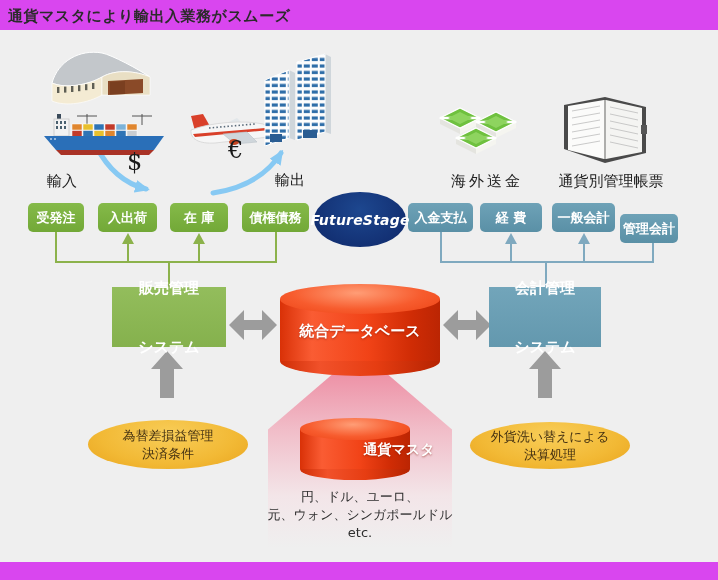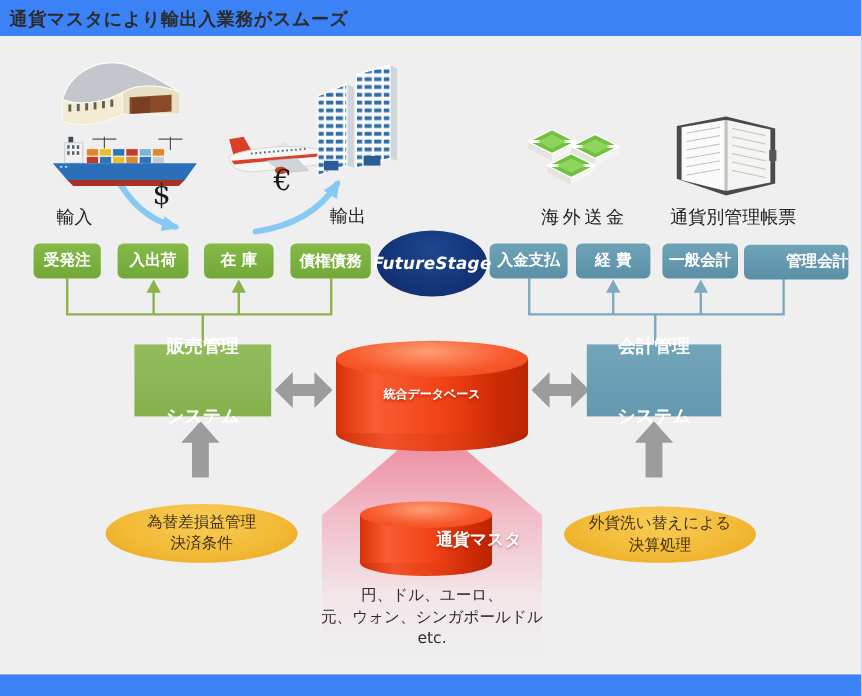--- a/index.html
+++ b/index.html
@@ -1,16 +1,16 @@
 <!DOCTYPE html>
 <html><head>
 <meta charset="utf-8">
 <style>
   html,body{margin:0;padding:0;background:#fff;font-family:"DejaVu Sans","Liberation Sans",sans-serif;}
-  #canvas{position:relative;width:718px;height:580px;background:#3b82f6;overflow:hidden;}
+  #canvas{position:relative;width:718px;height:580px;background:#d946ef;overflow:hidden;}
   .abs{position:absolute;}
   #stage{left:0;top:30px;width:718px;height:532px;background:#efefef;}
   #title{left:8px;top:7px;font-size:15px;font-weight:bold;color:#2b2b2b;letter-spacing:.5px;}
   #overlay{left:0;top:0;width:718px;height:580px;pointer-events:none;}
   .illus{pointer-events:none;}
   .scene-label{font-size:15px;color:#222;text-align:center;}
   .cur-symbol{font-family:"DejaVu Serif","Liberation Serif",serif;font-size:24px;color:#1a1a1a;}
   .mod{height:29px;line-height:29px;border-radius:5px;text-align:center;color:#fff;font-size:13px;font-weight:bold;}
   .mod-green{background:linear-gradient(180deg,#85ba49,#72a837);}
   .mod-blue{background:linear-gradient(180deg,#6ea2b7,#5a90a6);}
@@ -30,21 +30,21 @@
   .cyl .top,.cyl .bot{border-radius:50%;}
   .cyl .top{background:radial-gradient(ellipse at 48% 30%,#ff9d76 0%,#f75c2e 55%,#ec4113 100%);}
   .cyl .body{background:linear-gradient(90deg,#d93107 0%,#fa5c33 20%,#f14317 55%,#d02c05 82%,#bb2503 100%);}
   .cyl .bot{background:linear-gradient(90deg,#cf2e06 0%,#f1512a 25%,#e63d12 60%,#b52301 100%);}
   .cyl .lbl{position:absolute;left:0;width:100%;text-align:center;color:#fff;font-weight:bold;
             text-shadow:0 1px 2px rgba(130,20,0,.55);}
   #db-cyl{left:280px;top:284px;width:160px;height:92px;}
   #db-cyl .top{top:0;height:30px;}
   #db-cyl .body{top:15px;height:62px;}
   #db-cyl .bot{top:62px;height:30px;}
-  #db-cyl .lbl{top:38px;font-size:10px;}
+  #db-cyl .lbl{top:38px;font-size:15px;}
   #cm-cyl{left:300px;top:418px;width:110px;height:62px;}
   #cm-cyl .top{top:0;height:22px;}
   #cm-cyl .body{top:11px;height:40px;}
   #cm-cyl .bot{top:40px;height:22px;}
   #cm-cyl .lbl{top:23px;font-size:14px;padding-left:44px;}
   #currency-list{left:246px;top:488px;width:228px;text-align:center;font-size:13px;line-height:18px;color:#2e2e2e;}
   .note{border-radius:50%;display:flex;flex-direction:column;align-items:center;justify-content:center;
         background:radial-gradient(ellipse at 50% 28%,#f8cd58,#f2b935 60%,#e9a41e 100%);
         font-size:13px;line-height:18px;color:#453212;text-align:center;}
   #sales-note{left:88px;top:420px;width:160px;height:49px;text-align:center;}
@@ -235,21 +235,21 @@
   <div class="abs scene-label" style="left:438px;top:172px;width:98px;letter-spacing:3px;">海外送金</div>
 
   <div class="abs mod mod-green" style="left:28px;top:203px;width:56px;">受発注</div>
   <div class="abs mod mod-green" style="left:98px;top:203px;width:59px;">入出荷</div>
   <div class="abs mod mod-green" style="left:170px;top:203px;width:58px;">在 庫</div>
   <div class="abs mod mod-green" style="left:242px;top:203px;width:67px;font-family:Liberation Serif, serif;">債権債務</div>
 
   <div class="abs mod mod-blue" style="left:408px;top:203px;width:65px;">入金支払</div>
   <div class="abs mod mod-blue" style="left:480px;top:203px;width:62px;">経 費</div>
   <div class="abs mod mod-blue" style="left:552px;top:203px;width:63px;">一般会計</div>
-  <div class="abs mod mod-blue" style="left:620px;top:204px;width:87px;text-align:right;">管理会計</div>
+  <div class="abs mod mod-blue" style="left:620px;top:214px;width:58px;">管理会計</div>
 
   <div id="logo" class="abs">
     <span>FutureStage</span>
   </div>
 
   <div id="sales-system" class="abs sysbox">
     <span>販売管理</span>
     <span>システム</span>
   </div>
   <div id="acct-system" class="abs sysbox">

